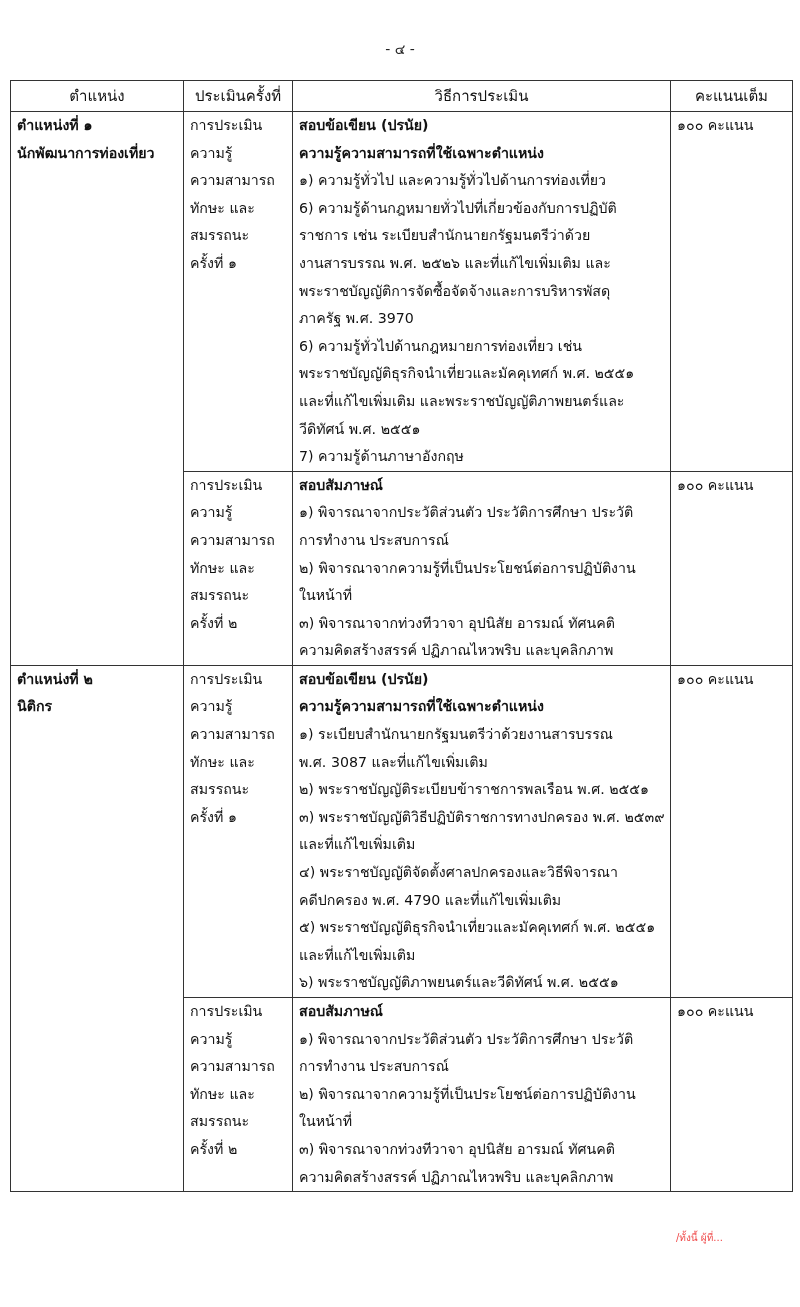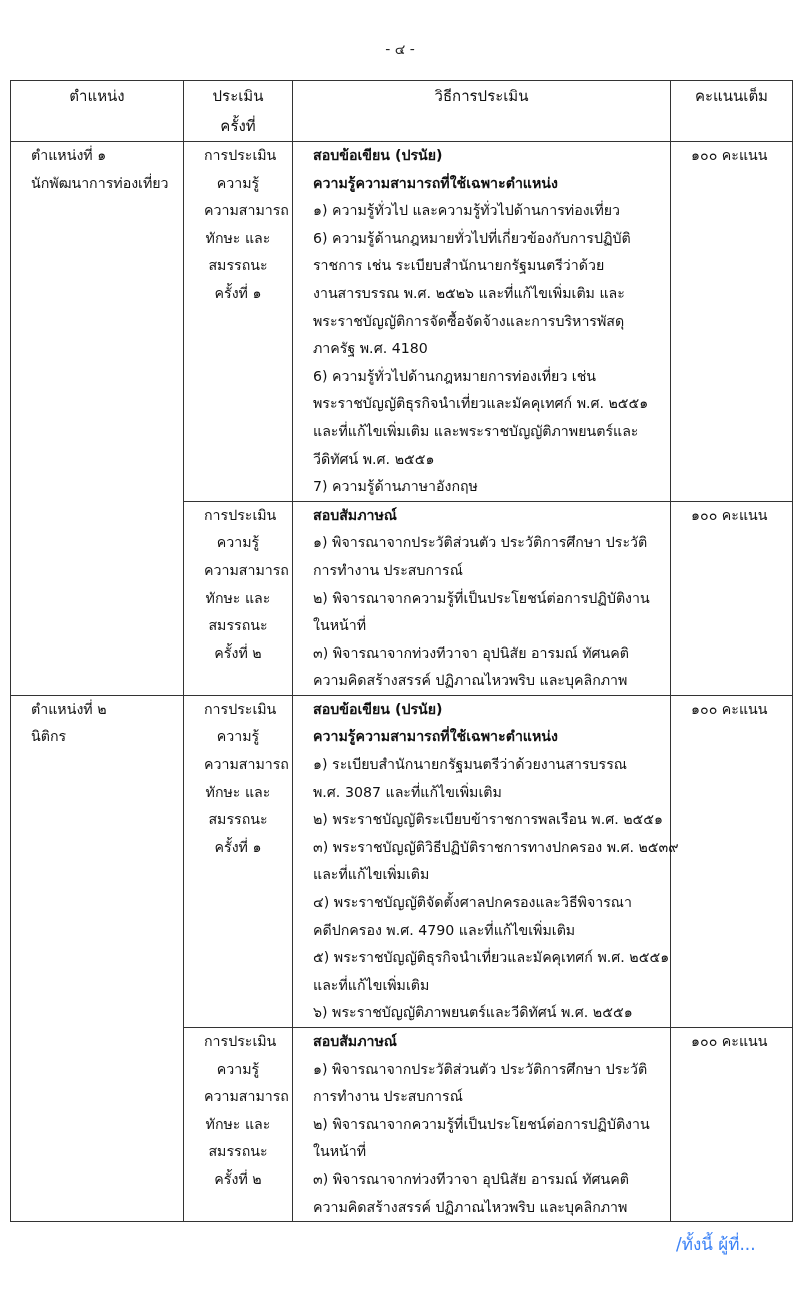--- a/index.html
+++ b/index.html
@@ -15,39 +15,39 @@
   table.eval {
     position: absolute; top: 80px; left: 10px;
     width: 782px; border-collapse: collapse;
     table-layout: fixed;
   }
   table.eval th, table.eval td {
     border: 1.5px solid #333;
     vertical-align: top;
     font-size: 14.2px;
     line-height: 27.6px;
-    padding: 0 20px;
+    padding: 0 6px;
   }
   table.eval th {
     font-weight: normal; text-align: center; height: 30px; line-height: 30px;
     font-size: 15px;
   }
   col.c1 { width: 173px; }
   col.c2 { width: 109px; }
   col.c3 { width: 378px; }
   col.c4 { width: 122px; }
-  td.pos { font-weight: normal; padding-top: 3px; margin-top: 40px; }
-  td.round { text-align: center; padding-top: 3px; }
+  td.pos { font-weight: bold; padding-top: 3px; margin-top: 40px; }
+  td.round { padding-top: 3px; }
   td.method { padding-top: 3px; padding-left: 8px; }
   td.score { text-align: left; padding-top: 3px; }
   .bold { font-weight: bold; }
   .line { display: block; white-space: nowrap; }
   .footer-note {
     position: absolute; top: 1230px; left: 676px;
-    font-size: 17px; color: #3b82f6;
+    font-size: 10px; color: #ef4444;
   }
 </style>
 </head>
 <body>
 
 <div class="page-number">- ๔ -</div>
 
 <table class="eval">
   <colgroup>
       <col class="c1">
@@ -78,21 +78,21 @@
           <span class="line">ครั้งที่ ๑</span>
         </td>
         <td class="method">
           <span class="line bold">สอบข้อเขียน (ปรนัย)</span>
           <span class="line bold">ความรู้ความสามารถที่ใช้เฉพาะตำแหน่ง</span>
           <span class="line">๑) ความรู้ทั่วไป และความรู้ทั่วไปด้านการท่องเที่ยว</span>
           <span class="line">6) ความรู้ด้านกฎหมายทั่วไปที่เกี่ยวข้องกับการปฏิบัติ</span>
           <span class="line">ราชการ เช่น ระเบียบสำนักนายกรัฐมนตรีว่าด้วย</span>
           <span class="line">งานสารบรรณ พ.ศ. ๒๕๒๖ และที่แก้ไขเพิ่มเติม และ</span>
           <span class="line">พระราชบัญญัติการจัดซื้อจัดจ้างและการบริหารพัสดุ</span>
-          <span class="line">ภาครัฐ พ.ศ. 4180</span>
+          <span class="line">ภาครัฐ พ.ศ. 3970</span>
           <span class="line">6) ความรู้ทั่วไปด้านกฎหมายการท่องเที่ยว เช่น</span>
           <span class="line">พระราชบัญญัติธุรกิจนำเที่ยวและมัคคุเทศก์ พ.ศ. ๒๕๕๑</span>
           <span class="line">และที่แก้ไขเพิ่มเติม และพระราชบัญญัติภาพยนตร์และ</span>
           <span class="line">วีดิทัศน์ พ.ศ. ๒๕๕๑</span>
           <span class="line">7) ความรู้ด้านภาษาอังกฤษ</span>
         </td>
         <td class="score">๑๐๐ คะแนน</td>
       </tr>
       <tr>
         <td class="round">

